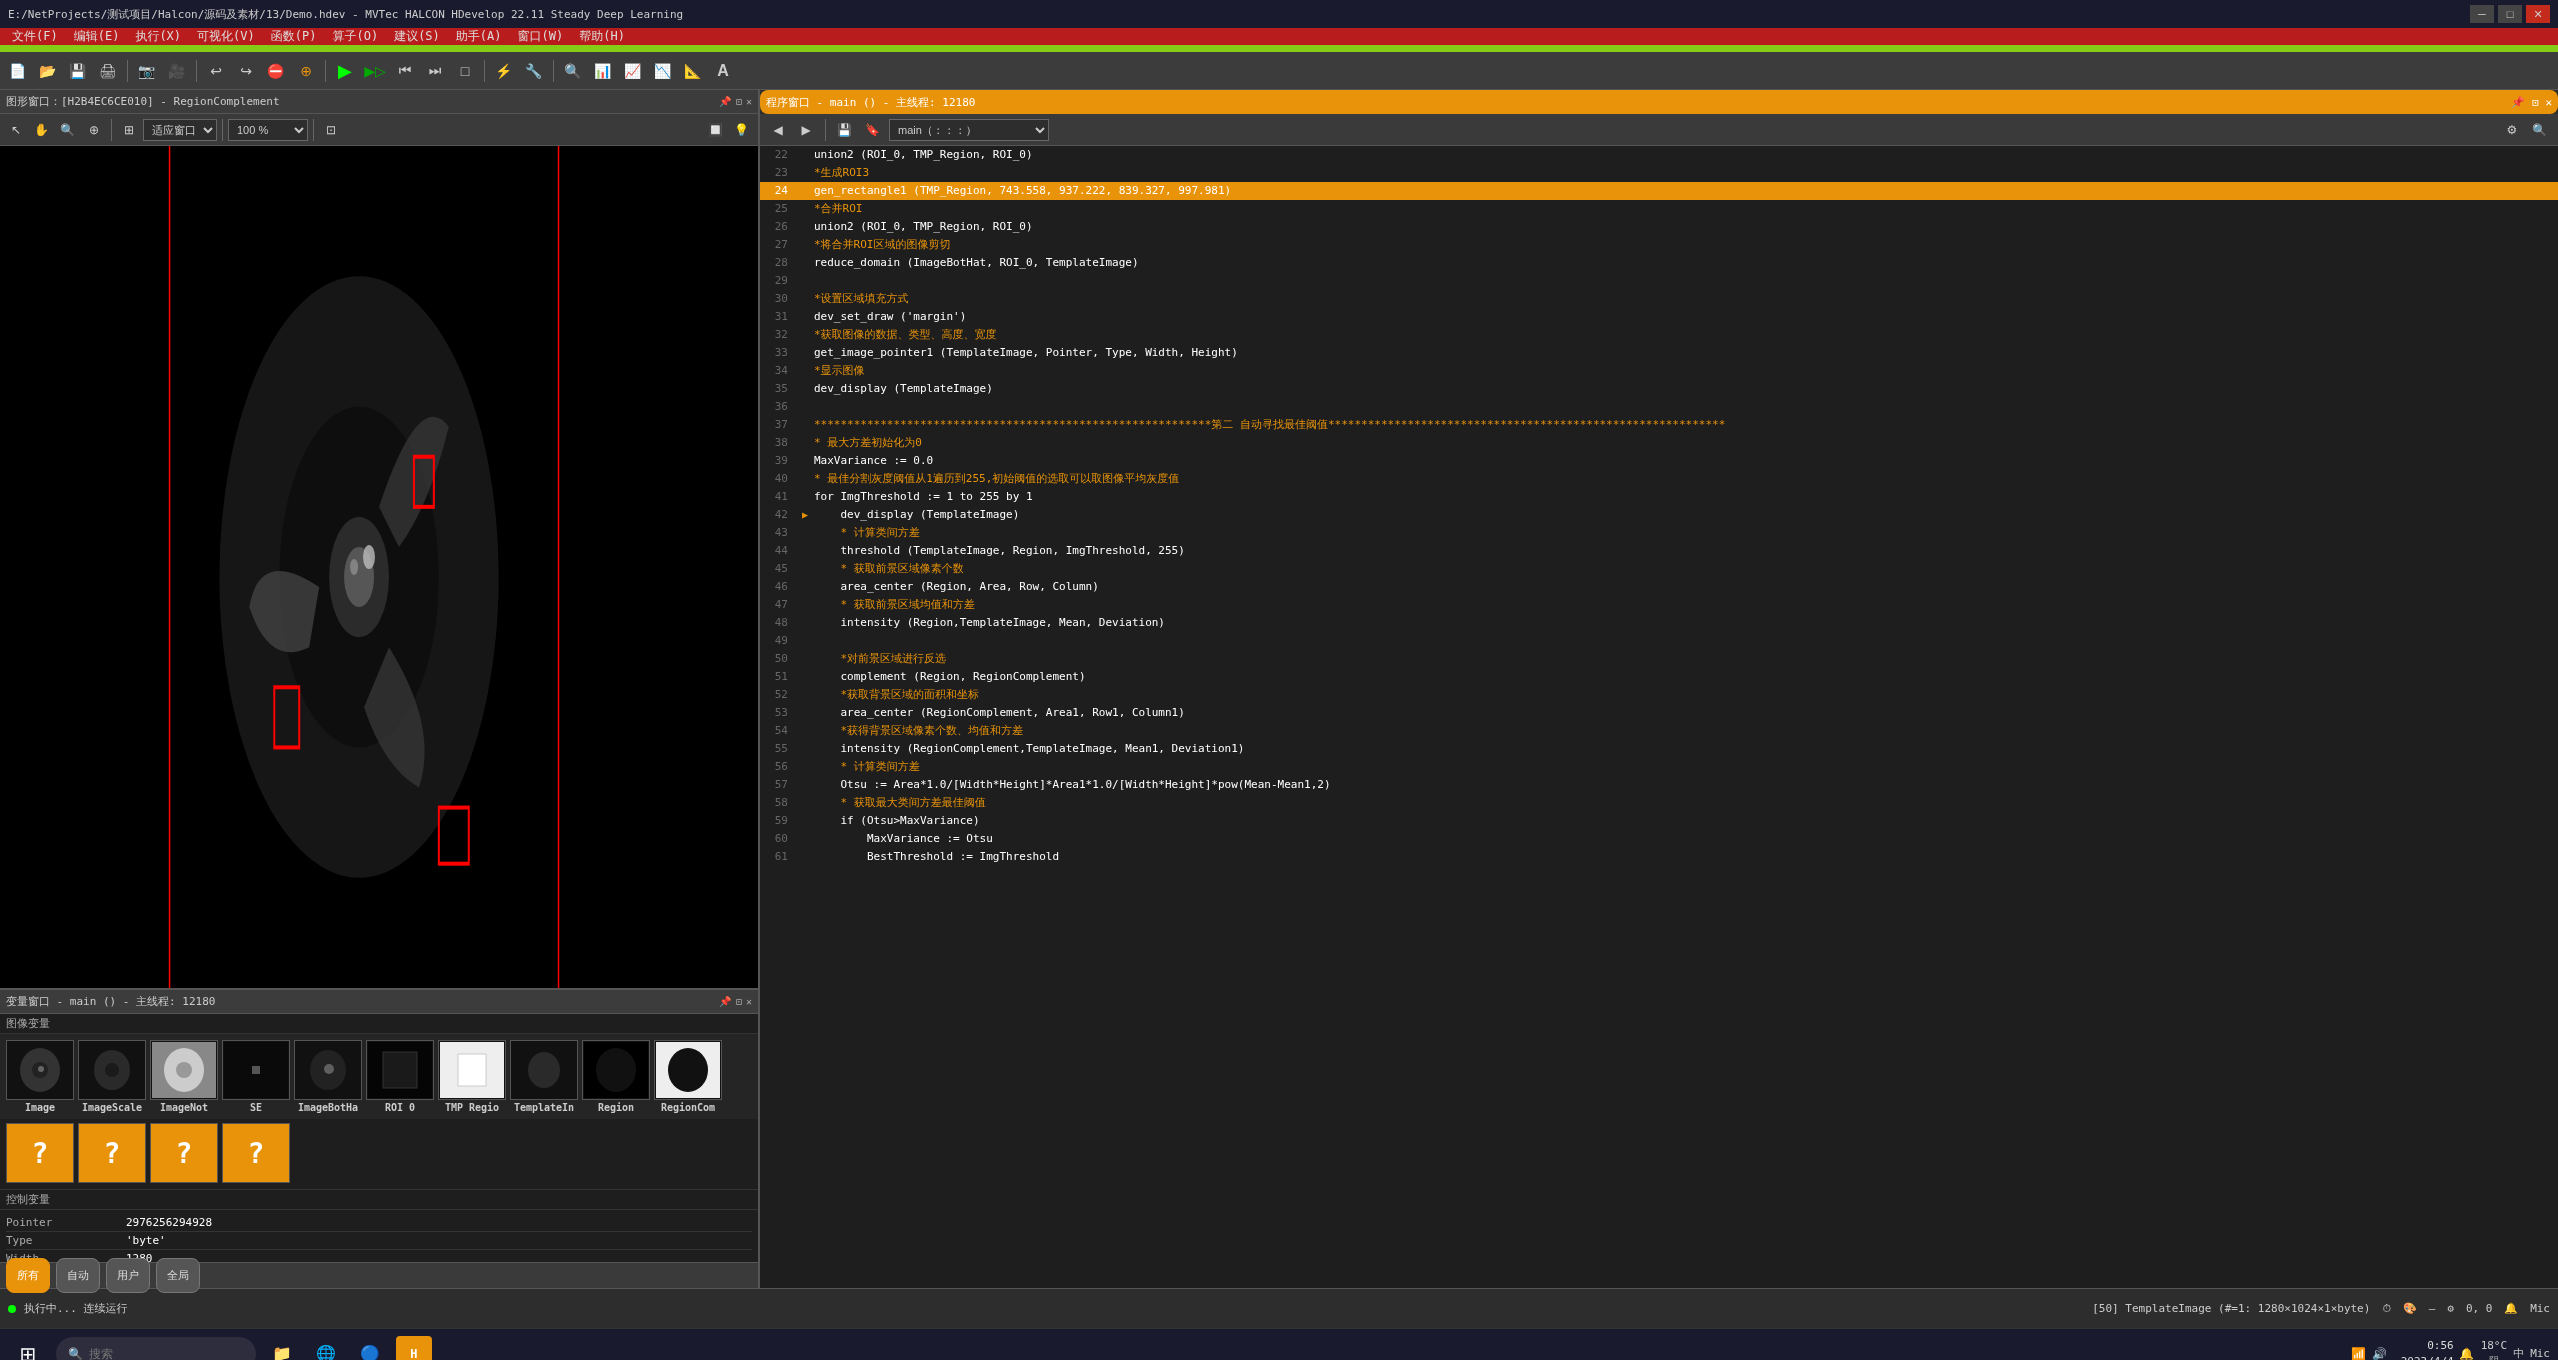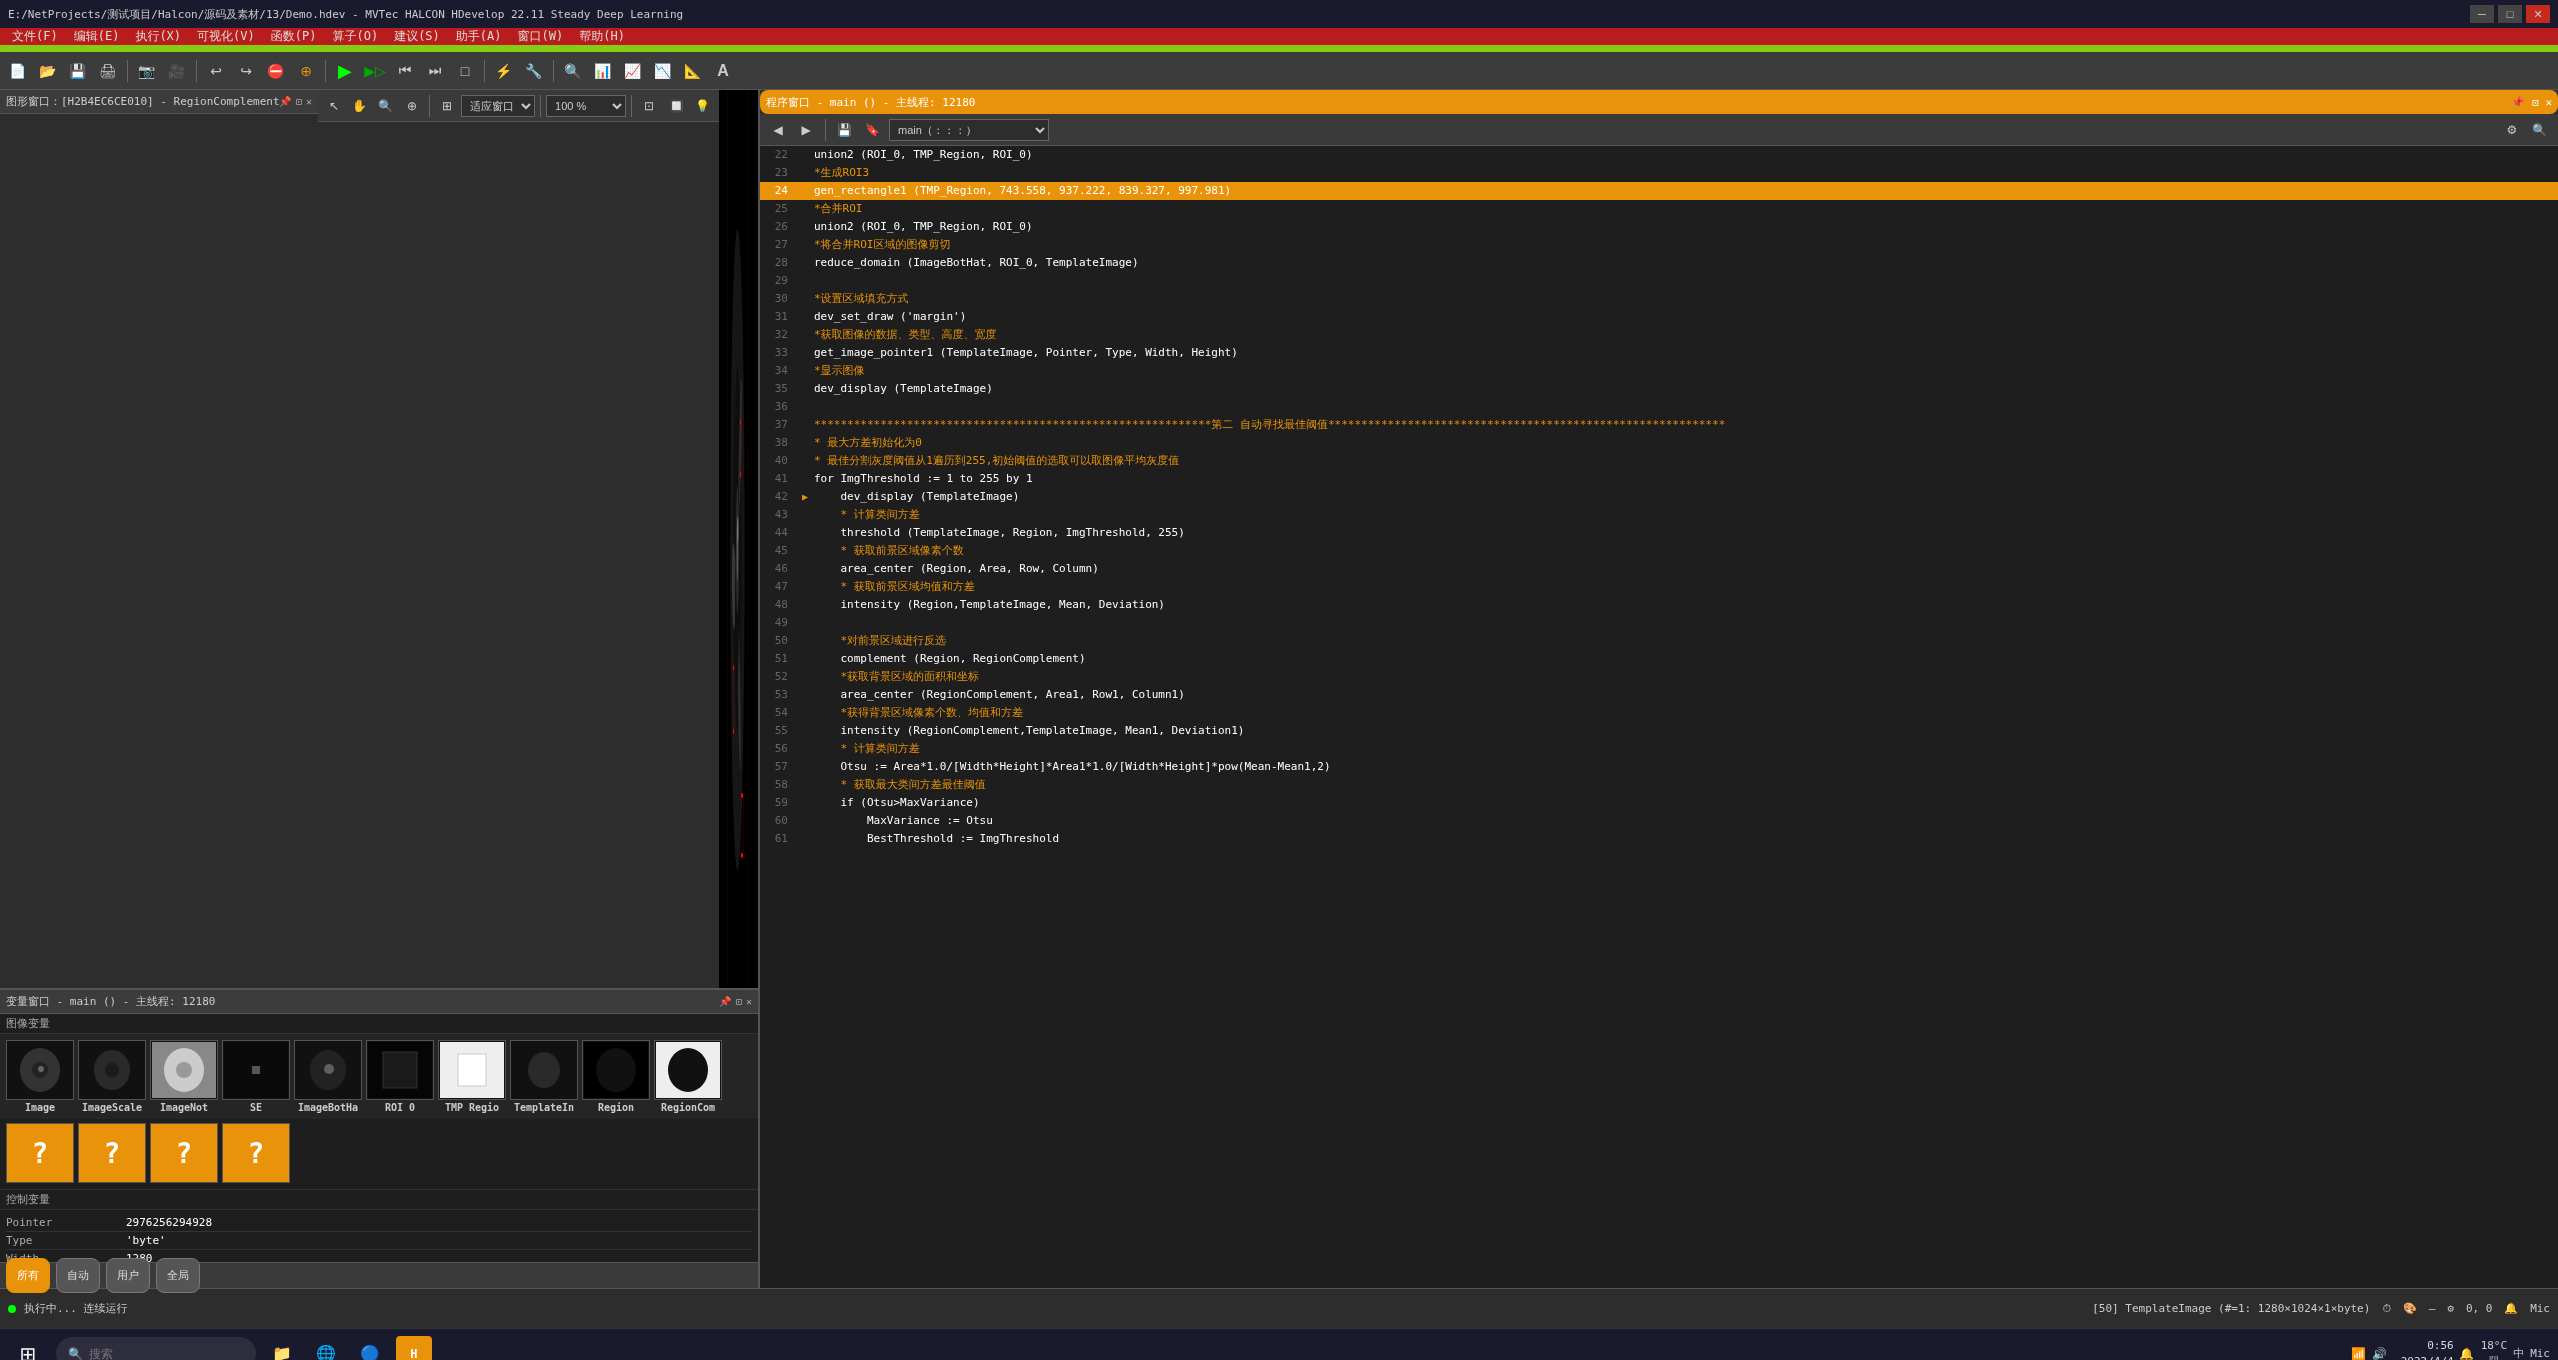--- a/index.html
+++ b/index.html
@@ -20,21 +20,21 @@
     .tb-btn { width: 28px; height: 28px; background: transparent; border: 1px solid transparent; color: #ccc; cursor: pointer; display: flex; align-items: center; justify-content: center; font-size: 14px; border-radius: 2px; }
     .tb-sep { width: 1px; height: 22px; background: #666; margin: 0 3px; }
 
     
     #main-area { display: flex; height: calc(1360px - 28px - 24px - 38px - 40px - 32px); }
 
     
     #left-panel { width: 760px; display: flex; flex-direction: column; border-right: 2px solid #555; }
 
     
-    #gfx-window { flex: 1; display: flex; }
+    #gfx-window { flex: 1; display: flex; flex-direction: column; }
     .panel-header { background: #3c3c3c; height: 24px; display: flex; align-items: center; padding: 0 6px; border-bottom: 1px solid #555; font-size: 11px; color: #ccc; justify-content: space-between; }
     .panel-header .title-text { flex: 1; }
     .panel-header .icons { display: flex; gap: 4px; }
     .panel-header .icon-btn { cursor: pointer; font-size: 10px; color: #aaa; }
 
     
     #gfx-toolbar { background: #3a3a3a; height: 32px; display: flex; align-items: center; padding: 0 4px; border-bottom: 1px solid #555; gap: 2px; }
     .gfx-btn { width: 24px; height: 24px; background: transparent; border: 1px solid transparent; color: #ccc; cursor: pointer; display: flex; align-items: center; justify-content: center; font-size: 12px; border-radius: 2px; }
     .gfx-dropdown { background: #2d2d2d; border: 1px solid #666; color: #ccc; height: 22px; font-size: 11px; padding: 0 4px; cursor: pointer; }
 
@@ -501,20 +501,25 @@
         <span class="line-num">37</span>
         <span class="line-arrow"></span>
         <span class="line-content line-comment">************************************************************第二 自动寻找最佳阈值************************************************************</span>
       </div>
       <div class="code-line">
         <span class="line-num">38</span>
         <span class="line-arrow"></span>
         <span class="line-content line-comment">* 最大方差初始化为0</span>
       </div>
       <div class="code-line">
+        <span class="line-num">39</span>
+        <span class="line-arrow"></span>
+        <span class="line-content line-code">MaxVariance := 0.0</span>
+      </div>
+      <div class="code-line">
         <span class="line-num">40</span>
         <span class="line-arrow"></span>
         <span class="line-content line-comment">* 最佳分割灰度阈值从1遍历到255,初始阈值的选取可以取图像平均灰度值</span>
       </div>
       <div class="code-line">
         <span class="line-num">41</span>
         <span class="line-arrow"></span>
         <span class="line-content line-code">for ImgThreshold := 1 to 255 by 1</span>
       </div>
       <div class="code-line">

